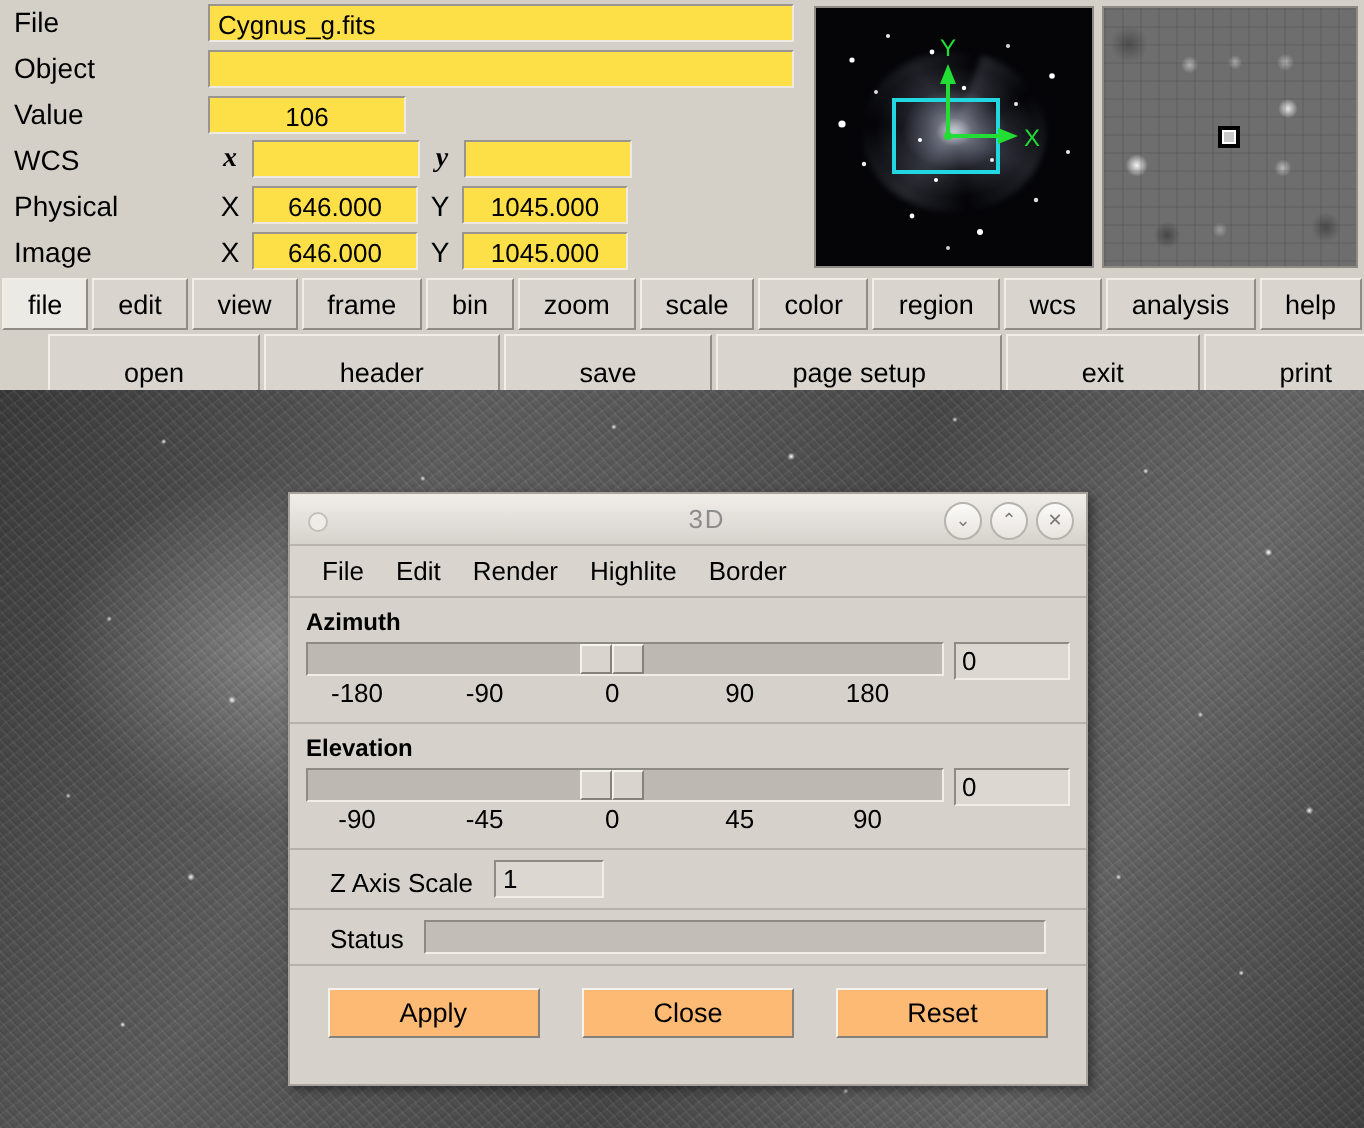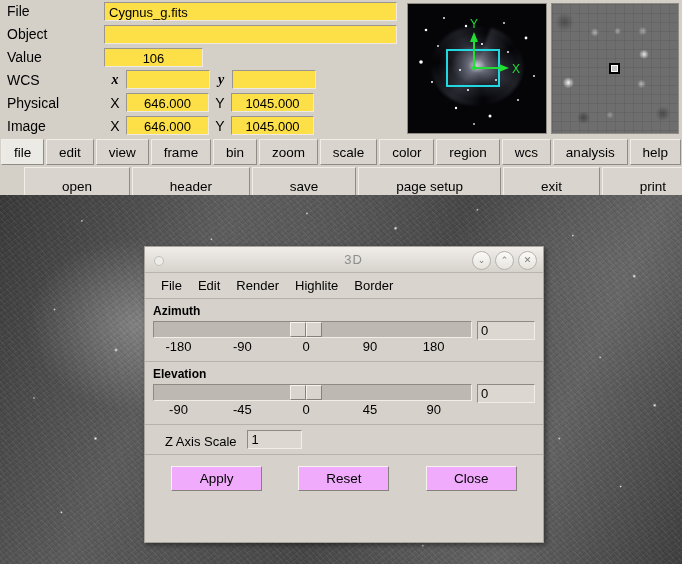--- a/index.html
+++ b/index.html
@@ -389,22 +389,22 @@
     line-height: 15px;
   }
   #dlg-buttons {
     display: flex;
     align-items: center;
     justify-content: space-around;
     height: 47px;
     padding: 0 8px;
   }
   .dbtn {
-    width: 91px; height: 25px;
-    background: #f0abfc;
+    width: 106px; height: 25px;
+    background: #fdba74;
     border: 1px solid;
     border-color: #f6f3ee #85817b #85817b #f6f3ee;
     box-sizing: border-box;
     display: flex;
     align-items: center;
     justify-content: center;
     font-size: 13.5px;
     cursor: default;
     user-select: none;
   }
@@ -591,21 +591,25 @@
           </div>
           <div class="valbox-num">0</div>
         </div>
       </div>
 
       <div class="zrow">
         <span class="lab">Z Axis Scale</span>
         <span class="z-entry">1</span>
       </div>
 
+      <div class="zrow">
+        <span class="lab">Status</span>
+        <span class="status-entry"></span>
+      </div>
 
       <div id="dlg-buttons">
           <div class="dbtn">Apply</div>
+          <div class="dbtn">Close</div>
           <div class="dbtn">Reset</div>
-          <div class="dbtn">Close</div>
         </div>
     </div>
   </div>
 </div>
 
 </body></html>

